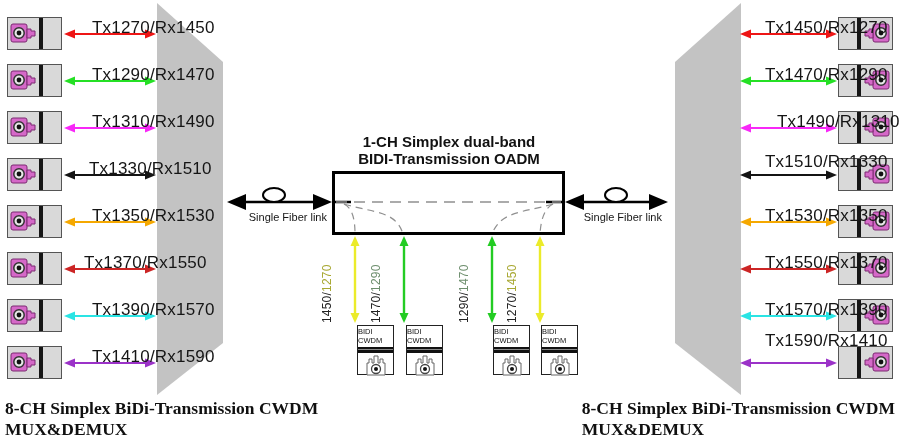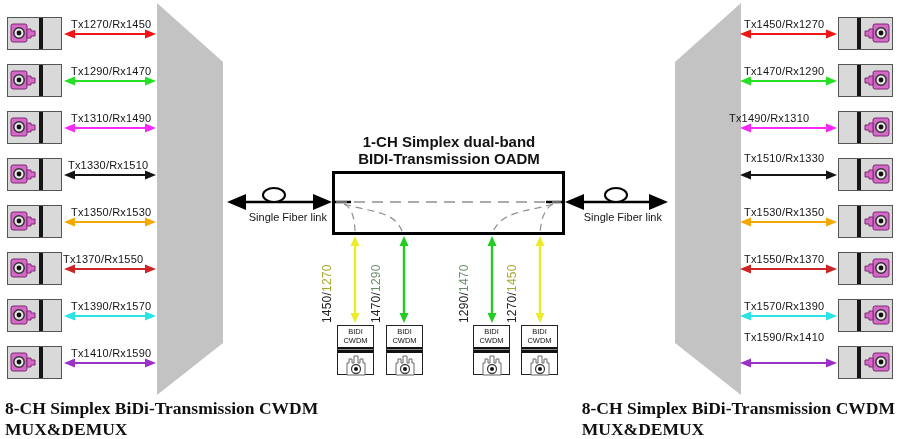--- a/index.html
+++ b/index.html
@@ -3,31 +3,31 @@
 <meta charset="utf-8">
 <style>
   html,body{margin:0;padding:0;background:#fff;}
   .stage{position:relative;width:900px;height:439px;background:#ffffff;
          font-family:"Liberation Sans",sans-serif;overflow:hidden;}
   .stage svg.layer{position:absolute;left:0;top:0;}
   .mod{position:absolute;width:55px;height:33px;background:#d9d9d9;border:1px solid #555;box-sizing:border-box;}
   .mod .stripe{position:absolute;left:31px;top:0;width:4px;height:100%;background:#161616;}
   .mod svg{position:absolute;left:2px;top:3px;}
   .mod.mirror{transform:scaleX(-1);}
-  .chlabel{position:absolute;font-size:11px;color:#151515;white-space:nowrap;letter-spacing:.2px;}
+  .chlabel{position:absolute;font-size:17px;color:#151515;white-space:nowrap;letter-spacing:.2px;margin-left:21px;}
   .oadm-box{position:absolute;left:332px;top:171px;width:233px;height:64px;border:3px solid #000;box-sizing:border-box;}
   .oadm-title{position:absolute;left:309px;top:133px;width:280px;text-align:center;
               font-weight:bold;font-size:15px;line-height:17px;color:#111;}
   .fiberlabel{position:absolute;font-size:11px;color:#151515;width:92px;text-align:right;white-space:nowrap;}
   .caption{position:absolute;font-family:"Liberation Serif",serif;font-weight:bold;
            font-size:17.5px;line-height:21px;color:#101010;white-space:nowrap;}
   .rot{position:absolute;width:80px;height:14px;transform:rotate(-90deg);transform-origin:left bottom;
        font-size:12px;color:#222;white-space:nowrap;letter-spacing:.2px;}
   .bidi{position:absolute;width:37px;height:50px;border:1.5px solid #222;background:#fff;
-        box-sizing:border-box;text-align:center;}
+        box-sizing:border-box;margin-left:20px;}
   .bidi .txt{font-size:7.5px;line-height:8.5px;padding-top:2px;color:#111;}
   .bidi .band{height:6px;margin-top:2px;background:linear-gradient(#111 0 2px,#888 2px 3px,#111 3px 6px);}
   .bidi svg{display:block;margin:1px auto 0;}
 </style>
 </head>
 <body>
 
 <div class="stage" id="stage">
 
   <svg class="layer" id="gen-layer" width="900" height="439" viewBox="0 0 900 439">
@@ -280,21 +280,21 @@
     <div class="chlabel" style="left: 744px; top: 65px;">Tx1470/Rx1290</div>
     <div class="mod mirror" style="left: 838px; top: 111px;">
       <svg width="26" height="25" viewBox="0 0 26 25">
         <rect x="1" y="3" width="16" height="18" rx="2" fill="#d569c8" stroke="#7c2a72"></rect>
         <path d="M17,8 h4 v2 h4 v5 h-4 v2 h-4 z" fill="#d569c8" stroke="#7c2a72"></path>
         <circle cx="9" cy="12" r="5.2" fill="#e8e8e8" stroke="#333" stroke-width="1.5"></circle>
         <circle cx="9" cy="12" r="2.4" fill="#111"></circle>
       </svg>
       <div class="stripe"></div>
     </div>
-    <div class="chlabel" style="left: 729px; top: 112px;">Tx1490/Rx1310</div>
+    <div class="chlabel" style="left: 756px; top: 112px;">Tx1490/Rx1310</div>
     <div class="mod mirror" style="left: 838px; top: 158px;">
       <svg width="26" height="25" viewBox="0 0 26 25">
         <rect x="1" y="3" width="16" height="18" rx="2" fill="#d569c8" stroke="#7c2a72"></rect>
         <path d="M17,8 h4 v2 h4 v5 h-4 v2 h-4 z" fill="#d569c8" stroke="#7c2a72"></path>
         <circle cx="9" cy="12" r="5.2" fill="#e8e8e8" stroke="#333" stroke-width="1.5"></circle>
         <circle cx="9" cy="12" r="2.4" fill="#111"></circle>
       </svg>
       <div class="stripe"></div>
     </div>
     <div class="chlabel" style="left: 744px; top: 152px;">Tx1510/Rx1330</div>

